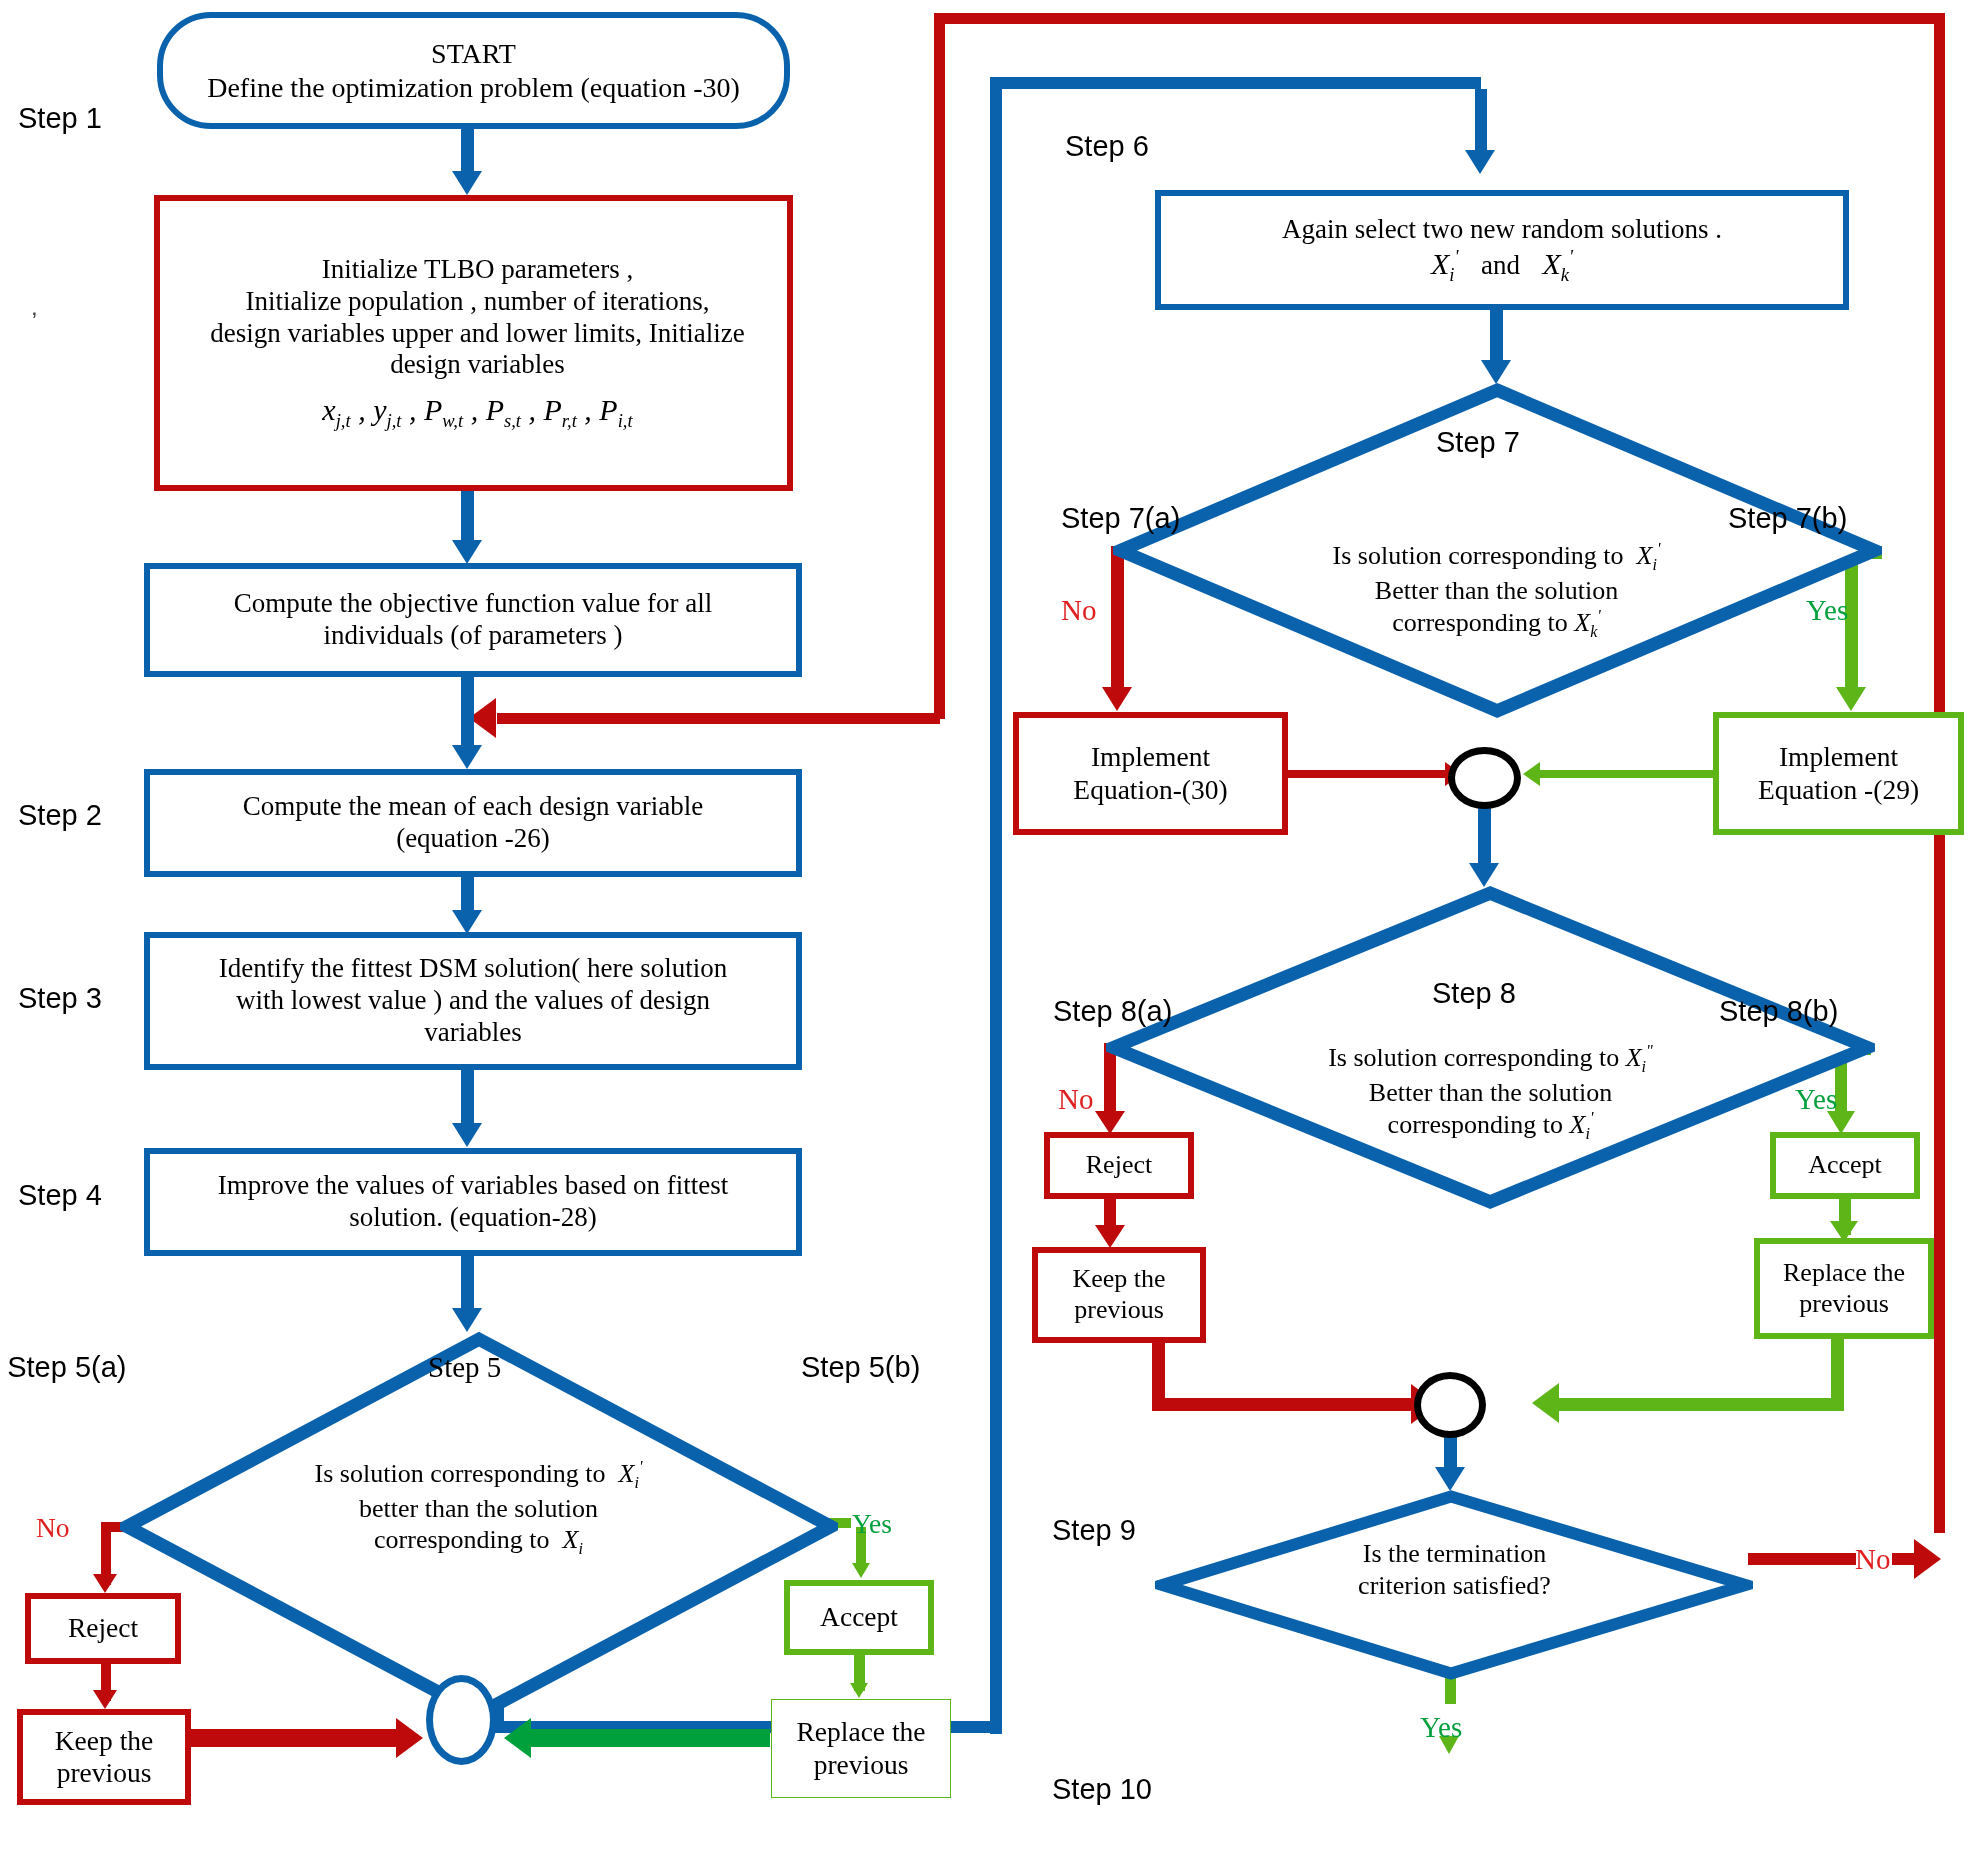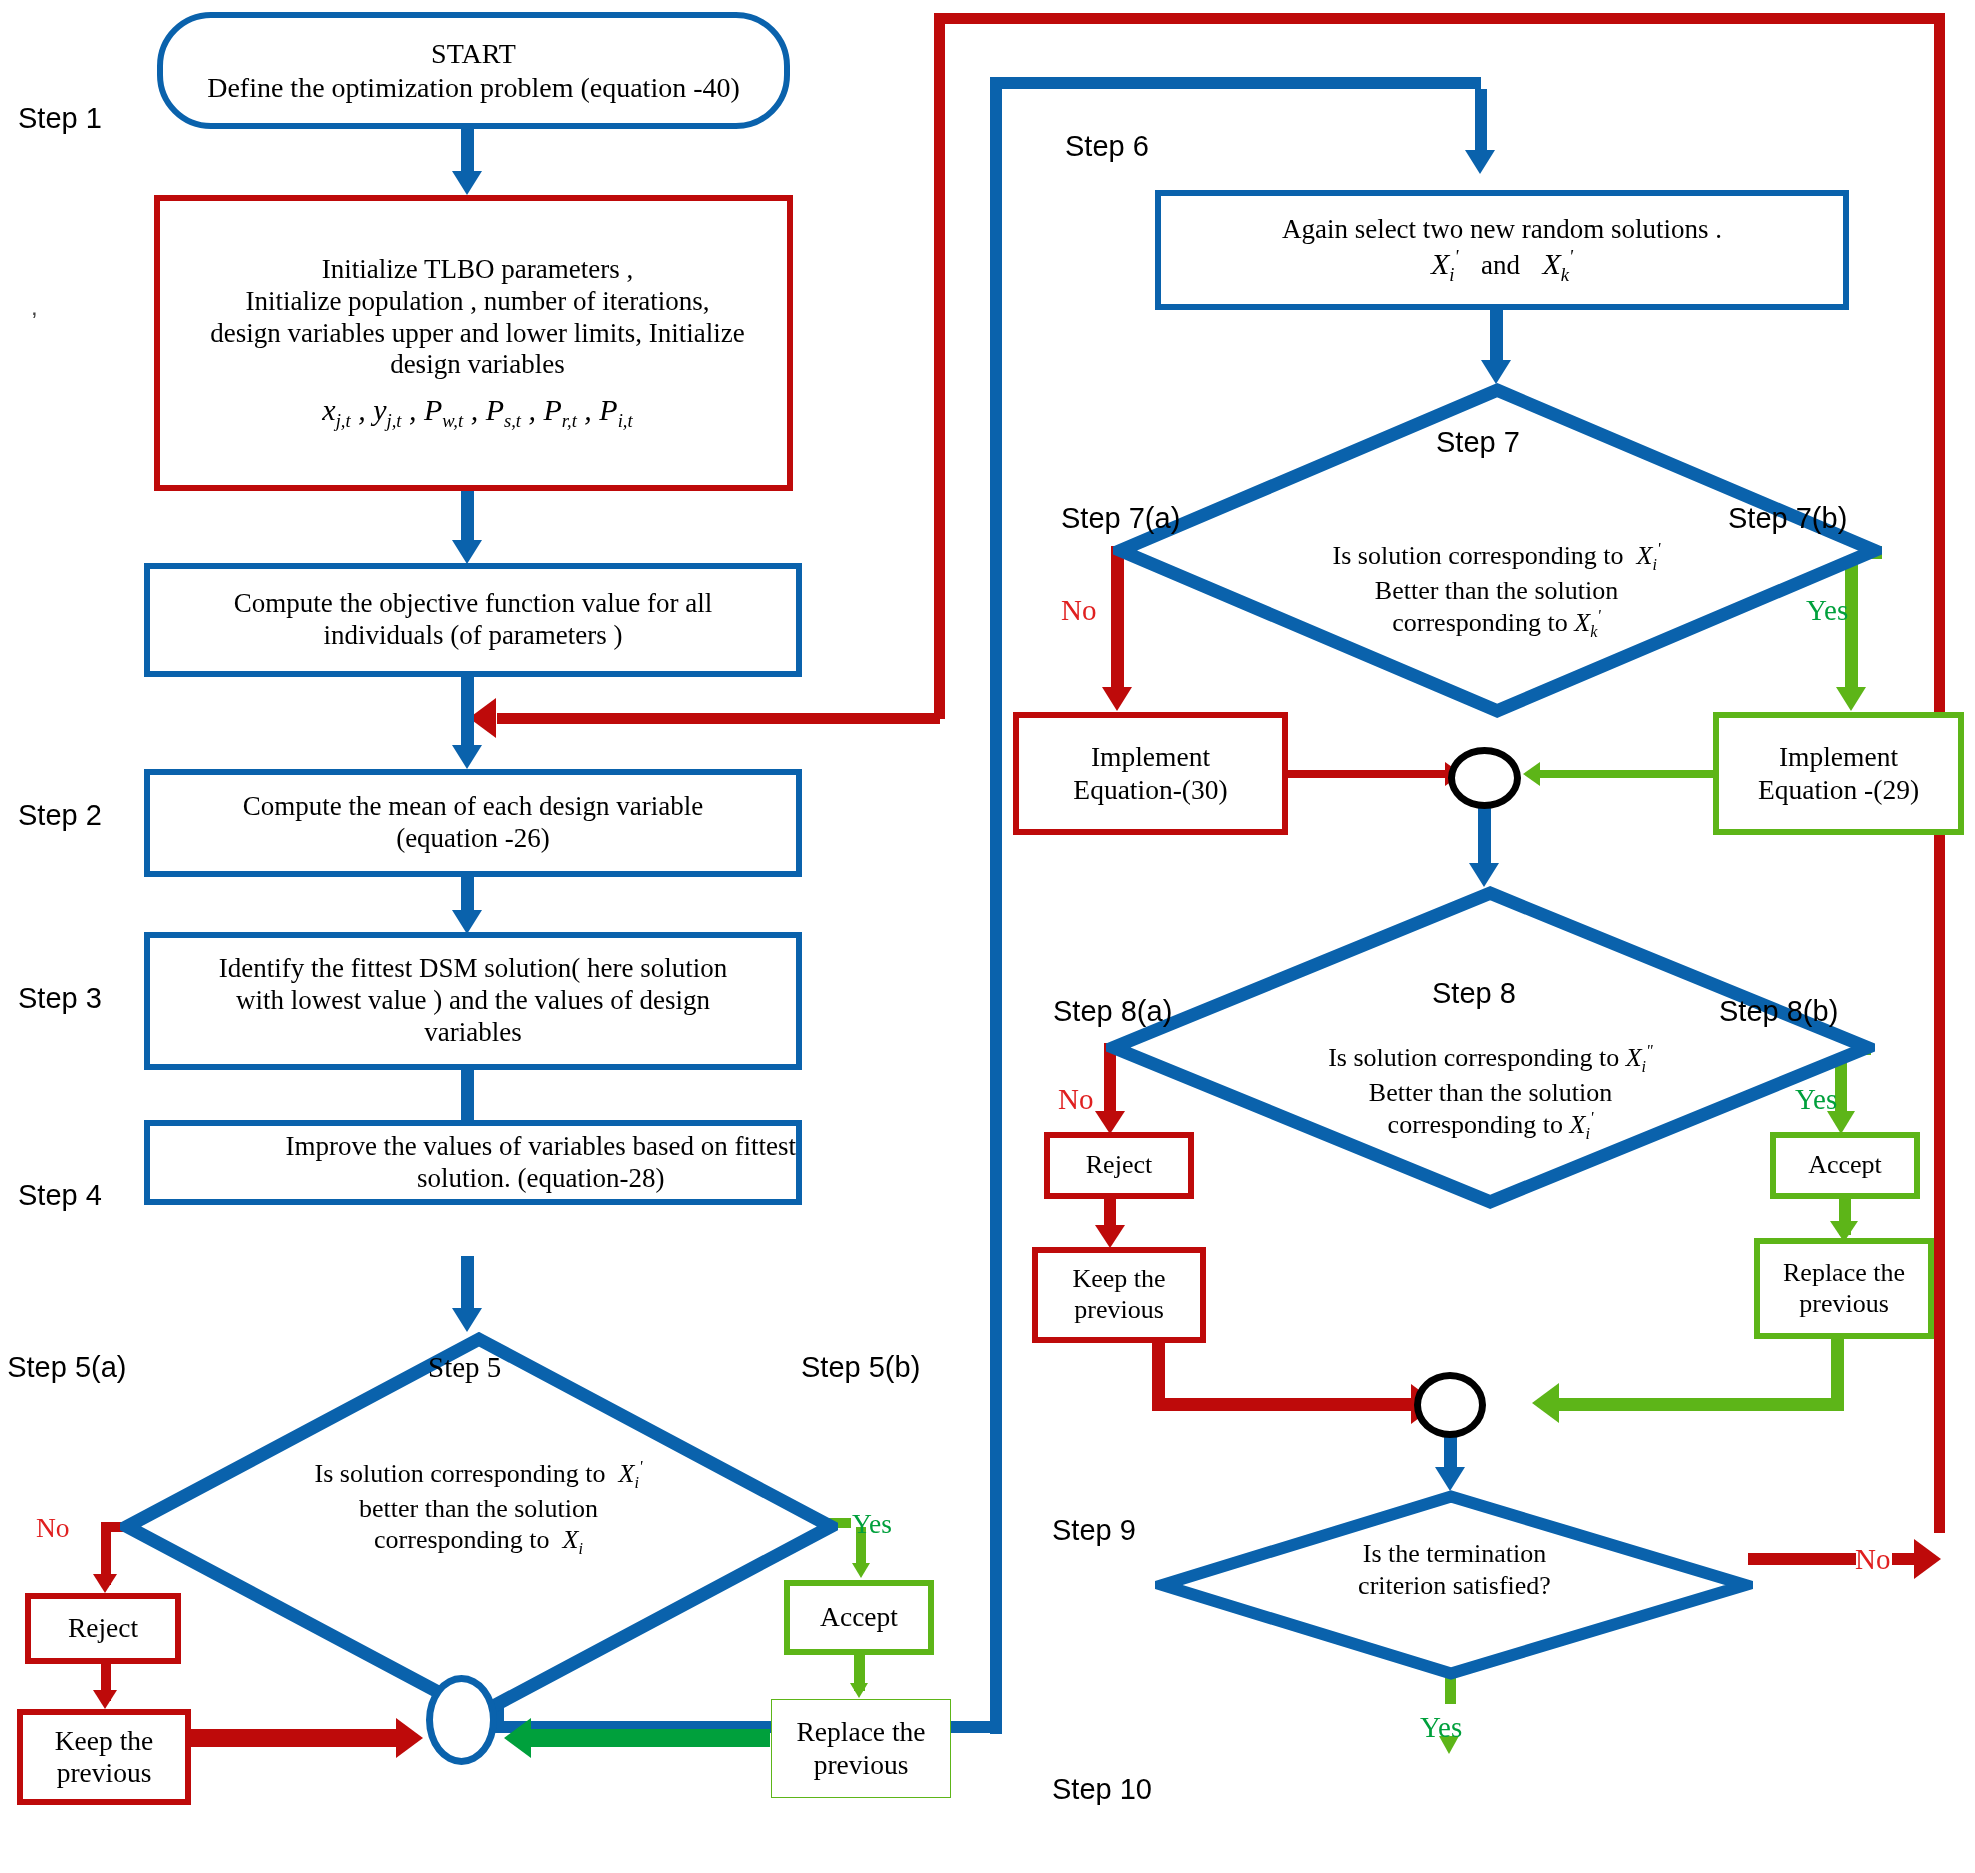--- a/index.html
+++ b/index.html
@@ -77,21 +77,21 @@
   <div class="ln hb" style="left:492px;top:1721px;width:510px;height:12px;"></div>
   <div class="ln vb" style="left:492px;top:1688px;width:12px;height:36px;"></div>
   <div class="arw ad-blue" style="left:1465px;top:150px;"></div>
   <div class="ln vb" style="left:1475px;top:89px;width:12px;height:65px;"></div>
 
   <div class="steplab" style="left:18px;top:102px;font-size:29px;">Step 1</div>
 
   <div class="node blue-term" style="left:157px;top:12px;width:633px;height:117px;">
     <div class="txt" style="font-size:28px;">
       <span>START</span><br>
-      <span>Define the optimization problem (equation -40)</span>
+      <span>Define the optimization problem (equation -30)</span>
     </div>
   </div>
 
   <div class="ln vb" style="left:461px;top:129px;width:13px;height:47px;"></div>
   <div class="arw ad-blue" style="left:452px;top:171px;"></div>
 
   <div class="steplab" style="left:31px;top:293px;font-size:24px;color:#444;">,</div>
 
   <div class="node red-box" style="left:154px;top:195px;width:639px;height:296px;">
     <div class="txt" style="font-size:27px;margin-left:8px;">
@@ -135,21 +135,21 @@
       <span>Identify the fittest  DSM solution( here solution</span><br>
       <span>with lowest value ) and the values of design</span><br>
       <span>variables</span>
     </div>
   </div>
 
   <div class="ln vb" style="left:461px;top:1070px;width:13px;height:63px;"></div>
   <div class="arw ad-blue" style="left:452px;top:1123px;"></div>
 
   <div class="steplab" style="left:18px;top:1179px;font-size:29px;">Step 4</div>
-  <div class="node blue-box" style="left:144px;top:1120px;width:658px;height:85px;justify-content:flex-end;">
+  <div class="node blue-box" style="left:144px;top:1148px;width:658px;height:108px;">
     <div class="txt" style="font-size:27px;">
       <span>Improve the values of variables based on fittest</span><br>
       <span>solution.     (equation-28)</span>
     </div>
   </div>
 
   <div class="ln vb" style="left:461px;top:1256px;width:13px;height:63px;"></div>
   <div class="arw ad-blue" style="left:452px;top:1308px;"></div>
 
   <svg class="dia" style="left:120px;top:1332px;" width="718" height="389" viewBox="0 0 1200 650">

